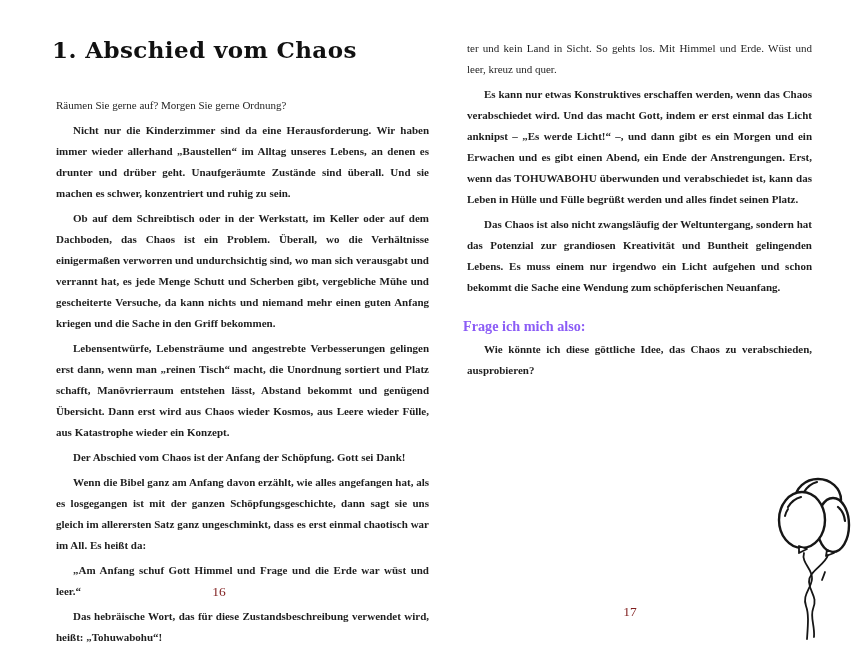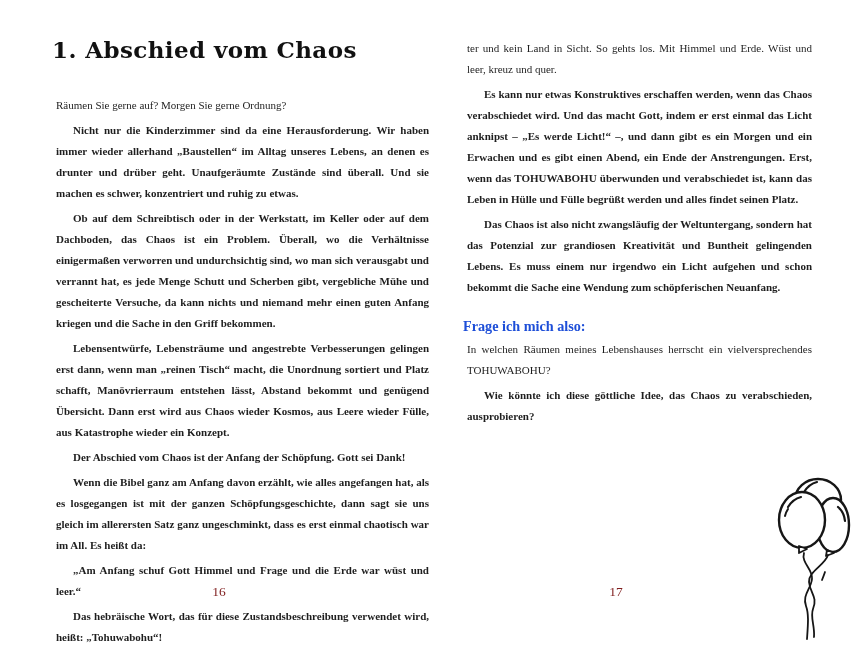--- a/index.html
+++ b/index.html
@@ -47,71 +47,70 @@
     position: absolute;
     left: 463px;
     top: 34px;
     width: 353px;
   }
   .q-heading {
     font-size: 14.2px;
     line-height: 18.6px;
     font-weight: 700;
     margin: 18.6px 0 0 0;
-    color: #1d4ed8;
+    color: #8b5cf6;
   }
 
   
   .pagenum {
     position: absolute;
     top: 584px;
     font-size: 13.5px;
     color: #7f1d1d;
     text-align: center;
   }
   .pagenum-left  { left: 0px;   width: 438px; }
-  .pagenum-right { left: 416px; width: 400px; }
+  .pagenum-right { left: 430px; width: 400px; margin-top: 20px; }
 
   
   .balloons {
     position: absolute;
     left: 742px;
     top: 462px;
     width: 115px;
     height: 185px;
   }
 </style>
 </head>
 <body>
 
 <div class="spread">
 
   <section class="page-left">
     <h1 class="chapter-title">1. Abschied vom Chaos</h1>
     <div class="body-text">
       <p class="noindent">Räumen Sie gerne auf? Morgen Sie gerne Ordnung?</p>
-      <p class="indent">Nicht nur die Kinderzimmer sind da eine Herausforderung. Wir haben immer wieder allerhand „Baustellen“ im Alltag unseres Lebens, an denen es drunter und drüber geht. Unaufgeräumte Zustände sind überall. Und sie machen es schwer, konzentriert und ruhig zu etwas.</p>
+      <p class="indent">Nicht nur die Kinderzimmer sind da eine Herausforderung. Wir haben immer wieder allerhand „Baustellen“ im Alltag unseres Lebens, an denen es drunter und drüber geht. Unaufgeräumte Zustände sind überall. Und sie machen es schwer, konzentriert und ruhig zu sein.</p>
       <p class="indent">Ob auf dem Schreibtisch oder in der Werkstatt, im Keller oder auf dem Dachboden, das Chaos ist ein Problem. Überall, wo die Verhältnisse einigermaßen verworren und undurchsichtig sind, wo man sich verausgabt und verrannt hat, es jede Menge Schutt und Scherben gibt, vergebliche Mühe und gescheiterte Versuche, da kann nichts und niemand mehr einen guten Anfang kriegen und die Sache in den Griff bekommen.</p>
       <p class="indent">Lebensentwürfe, Lebensträume und angestrebte Verbesserungen gelingen erst dann, wenn man „reinen Tisch“ macht, die Unordnung sortiert und Platz schafft, Manövrierraum entstehen lässt, Abstand bekommt und genügend Übersicht. Dann erst wird aus Chaos wieder Kosmos, aus Leere wieder Fülle, aus Katastrophe wieder ein Konzept.</p>
       <p class="indent">Der Abschied vom Chaos ist der Anfang der Schöpfung. Gott sei Dank!</p>
       <p class="indent">Wenn die Bibel ganz am Anfang davon erzählt, wie alles angefangen hat, als es losgegangen ist mit der ganzen Schöpfungsgeschichte, dann sagt sie uns gleich im allerersten Satz ganz ungeschminkt, dass es erst einmal chaotisch war im All. Es heißt da:</p>
       <p class="indent">„Am Anfang schuf Gott Himmel und Frage und die Erde war wüst und leer.“</p>
       <p class="indent">Das hebräische Wort, das für diese Zustandsbeschreibung verwendet wird, heißt: „Tohuwabohu“!</p>
 
     </div>
   </section>
   <div class="pagenum pagenum-left">16</div>
 
   <section class="page-right">
     <div class="body-text">
       <p class="noindent">ter und kein Land in Sicht. So gehts los. Mit Himmel und Erde. Wüst und leer, kreuz und quer.</p>
       <p class="indent">Es kann nur etwas Konstruktives erschaffen werden, wenn das Chaos verabschiedet wird. Und das macht Gott, indem er erst einmal das Licht anknipst – „Es werde Licht!“ –, und dann gibt es ein Morgen und ein Erwachen und es gibt einen Abend, ein Ende der Anstrengungen. Erst, wenn das TOHUWABOHU überwunden und verabschiedet ist, kann das Leben in Hülle und Fülle begrüßt werden und alles findet seinen Platz.</p>
       <p class="indent">Das Chaos ist also nicht zwangsläufig der Weltuntergang, sondern hat das Potenzial zur grandiosen Kreativität und Buntheit gelingenden Lebens. Es muss einem nur irgendwo ein Licht aufgehen und schon bekommt die Sache eine Wendung zum schöpferischen Neuanfang.</p>
       <h2 class="q-heading">Frage ich mich also:</h2>
-      <p class="noindent">In welchen Räumen meines Lebenshauses herrscht ein vielversprechendes TOHUWABOHU?</p>
       <p class="indent">Wie könnte ich diese göttliche Idee, das Chaos zu verabschieden, ausprobieren?</p>
     </div>
   </section>
   <div class="pagenum pagenum-right">17</div>
 
   <svg class="balloons" viewBox="0 0 115 185" aria-hidden="true">
     <g stroke="#161616" fill="none" stroke-linecap="round" stroke-linejoin="round">
 
       <ellipse cx="76" cy="38" rx="23" ry="21" fill="#ffffff" stroke-width="2.4"></ellipse>
       <path d="M 62 30 Q 67 22 75 20" stroke-width="2.2"></path>

